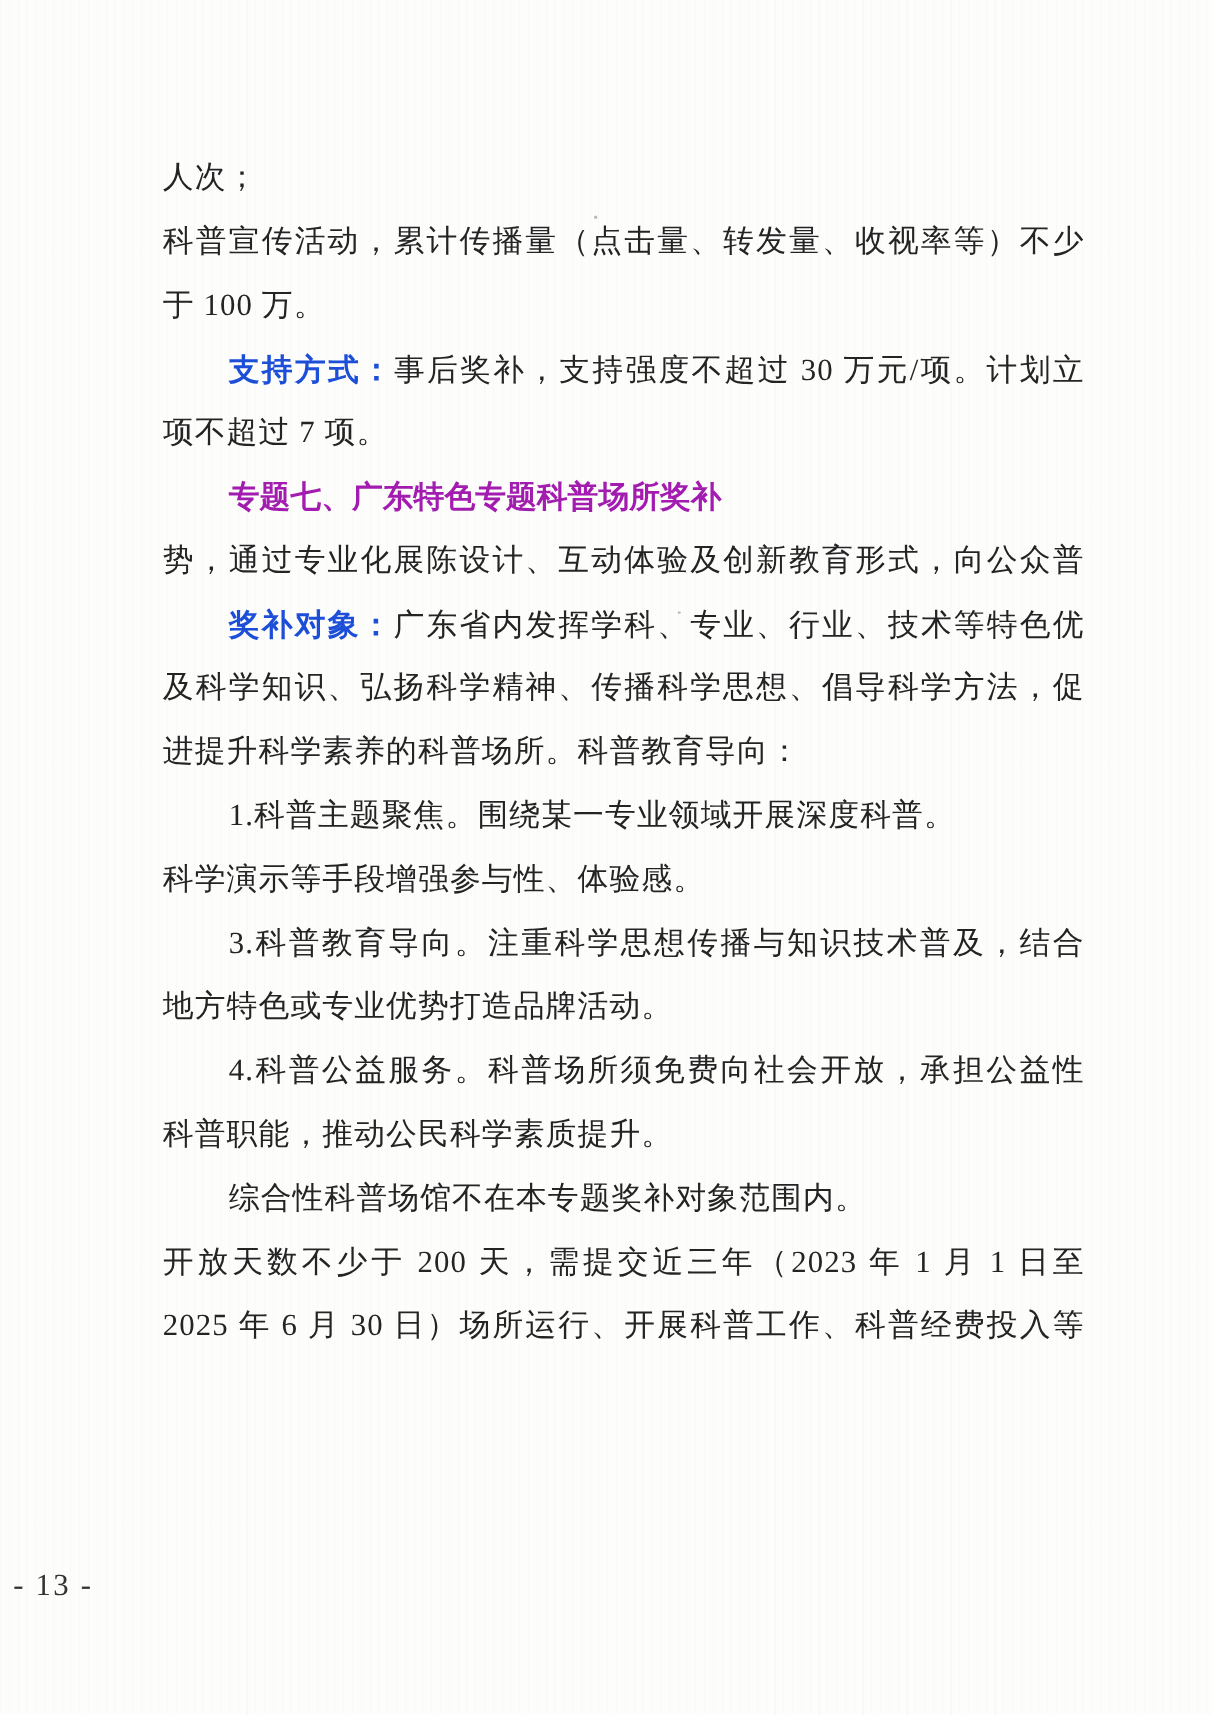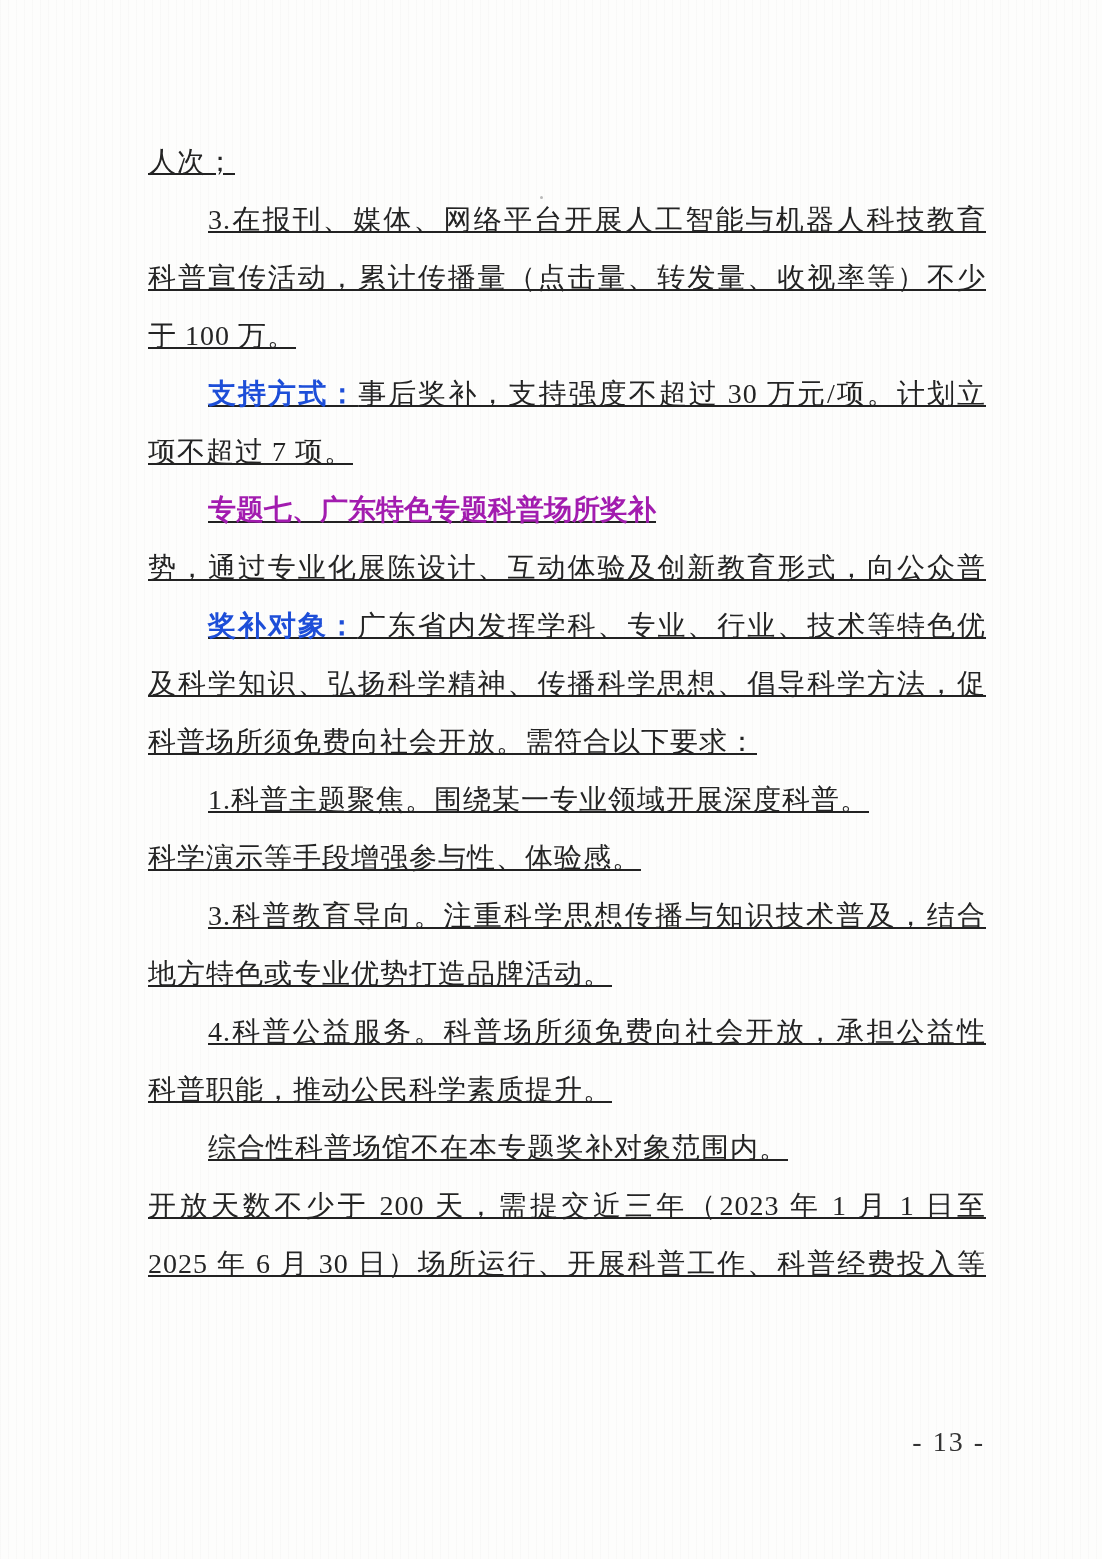--- a/index.html
+++ b/index.html
@@ -22,21 +22,20 @@
   .sheet {
     position: absolute;
     left: 0; top: 0;
     width: 1102px; height: 1559px;
   }
   .doc {
     position: absolute;
     left: 148px;
     top: 133px;
     width: 838px;
-    text-decoration: underline;
   }
   .line {
     height: 58px;
     line-height: 58px;
     font-size: 28px;
     letter-spacing: 1px;
     color: #242424;
     white-space: normal;
   }
   .indent { text-indent: 60px; }
@@ -54,23 +53,23 @@
   }
   .label {
     font-family: "Liberation Sans", "DejaVu Sans", sans-serif;
     font-weight: 700;
     font-style: normal;
     color: #1d4ed8;
   }
   .page-num {
     position: absolute;
     top: 1426px;
-    left: 0;
+    left: 12px;
     width: 985px;
-    text-align: right;
+    text-align: left;
     font-size: 28px;
     letter-spacing: 2px;
     color: #333;
     font-family: "Liberation Serif", "DejaVu Serif", serif;
   }
   .speck {
     position: absolute;
     background: rgba(60,60,60,0.35);
     border-radius: 50%;
   }
@@ -81,23 +80,20 @@
 <body>
 
 <div class="sheet">
 
   <div class="doc">
 
     <div class="line">
       <span>人次；</span>
     </div>
 
-    <div class="line indent j">
-      <span>3.在报刊、媒体、网络平台开展人工智能与机器人科技教育</span>
-    </div>
 
     <div class="line j">
       <span>科普宣传活动，累计传播量（点击量、转发量、收视率等）不少</span>
     </div>
 
     <div class="line">
       <span>于 100 万。</span>
     </div>
 
     <div class="line indent j">
@@ -118,21 +114,21 @@
 
     <div class="line indent j">
       <b class="label">奖补对象：</b><span>广东省内发挥学科、专业、行业、技术等特色优</span>
     </div>
 
     <div class="line j">
       <span>及科学知识、弘扬科学精神、传播科学思想、倡导科学方法，促</span>
     </div>
 
     <div class="line">
-      <span>科普场所须免费向社会开放。需符合以下要求：</span>
+      <span>进提升科学素养的科普场所。科普教育导向：</span>
     </div>
 
     <div class="line indent">
       <span>1.科普主题聚焦。围绕某一专业领域开展深度科普。</span>
     </div>
 
 
     <div class="line">
       <span>科学演示等手段增强参与性、体验感。</span>
     </div>

